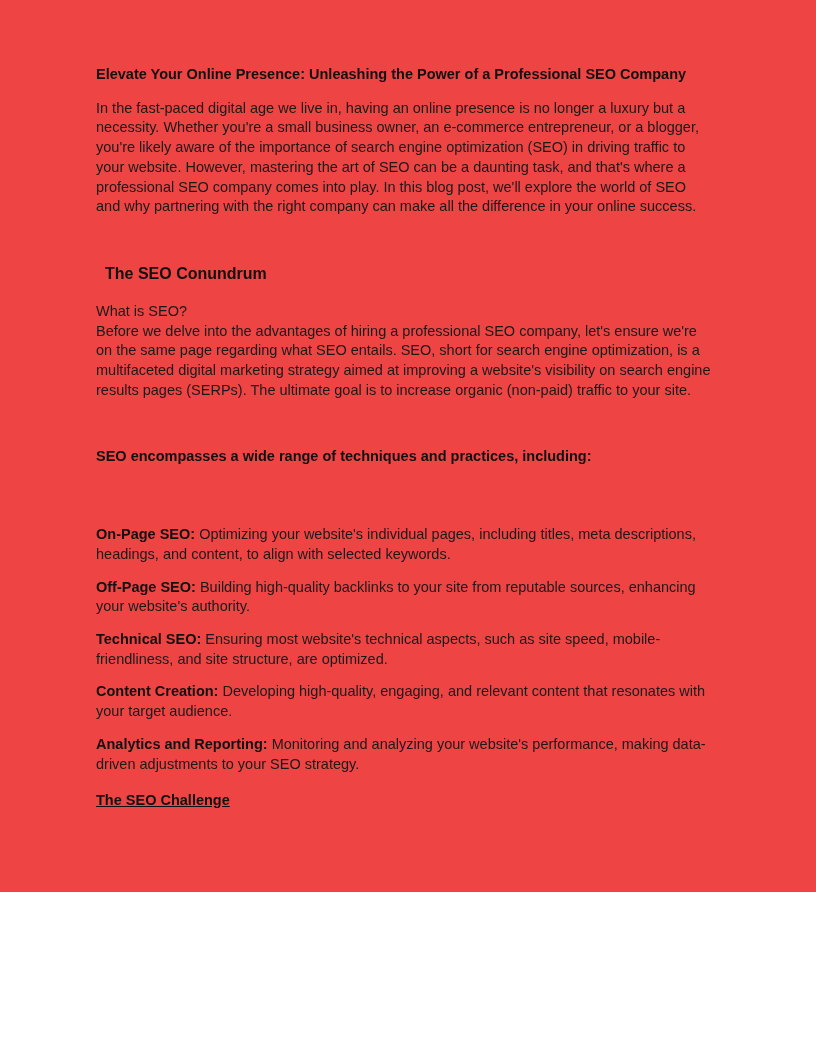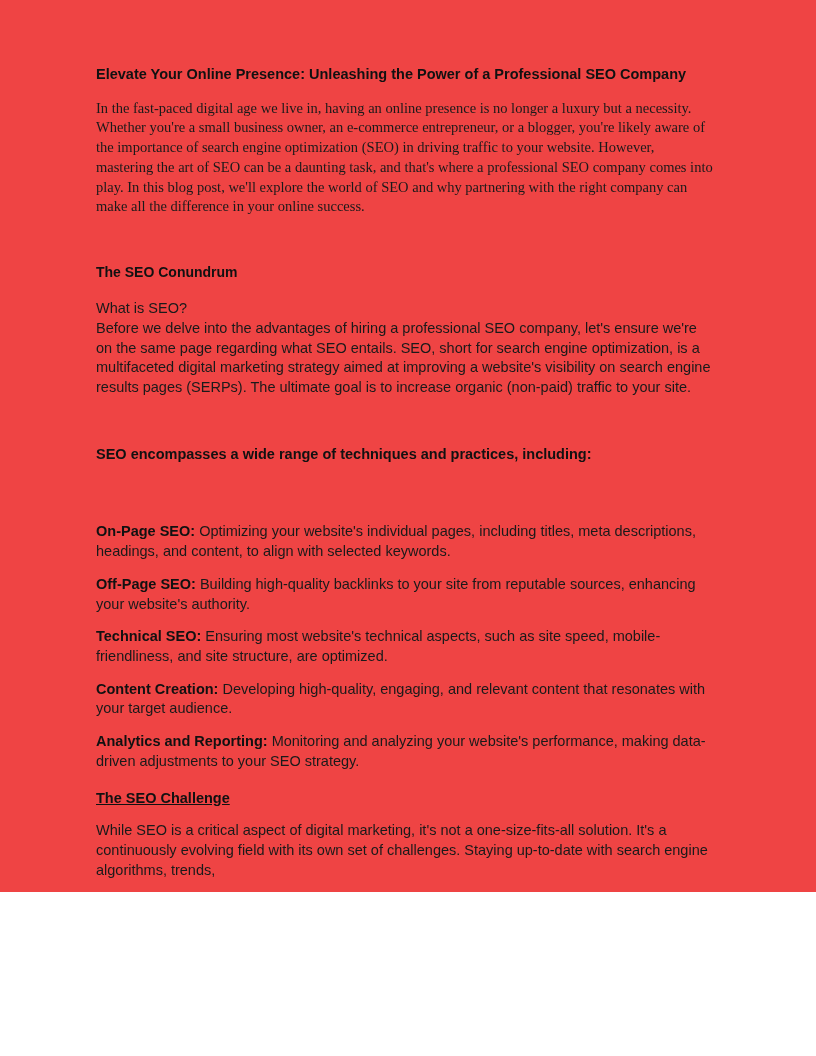--- a/index.html
+++ b/index.html
@@ -24,26 +24,25 @@
     font-size: 14.5px;
     font-weight: bold;
     margin: 0 0 14px 0;
     color: #111111;
   }
   p {
     margin: 0 0 13px 0;
   }
   .intro-paragraph {
     margin-bottom: 46px;
-    font-family: Liberation Serif, serif;
   }
   .section-heading {
-    font-size: 14px;
+    font-size: 16px;
     font-weight: bold;
-    margin: 0 0 17px 0;
+    margin: 0 0 17px 9px;
     color: #111111;
   }
   .subline {
     margin-bottom: 0;
   }
   .definition-paragraph {
     margin-bottom: 47px;
   }
   .techniques-heading {
     font-size: 14.5px;
@@ -104,15 +103,14 @@
     <span>Developing high-quality, engaging, and relevant content that resonates with your target audience.</span>
   </p>
 
   <p class="technique-item">
     <strong class="technique-label">Analytics and Reporting:</strong>
     <span>Monitoring and analyzing your website's performance, making data-driven adjustments to your SEO strategy.</span>
   </p>
 
   <h2 class="challenge-heading">The SEO Challenge</h2>
 
-  <p class="challenge-paragraph">While SEO is a critical aspect of digital marketing, it's not a one-size-fits-all solution. It's a continuously evolving field with its own set of challenges. Staying up-to-date with search engine algorithms, trends,</p>
 
 </div>
 
 </body></html>

